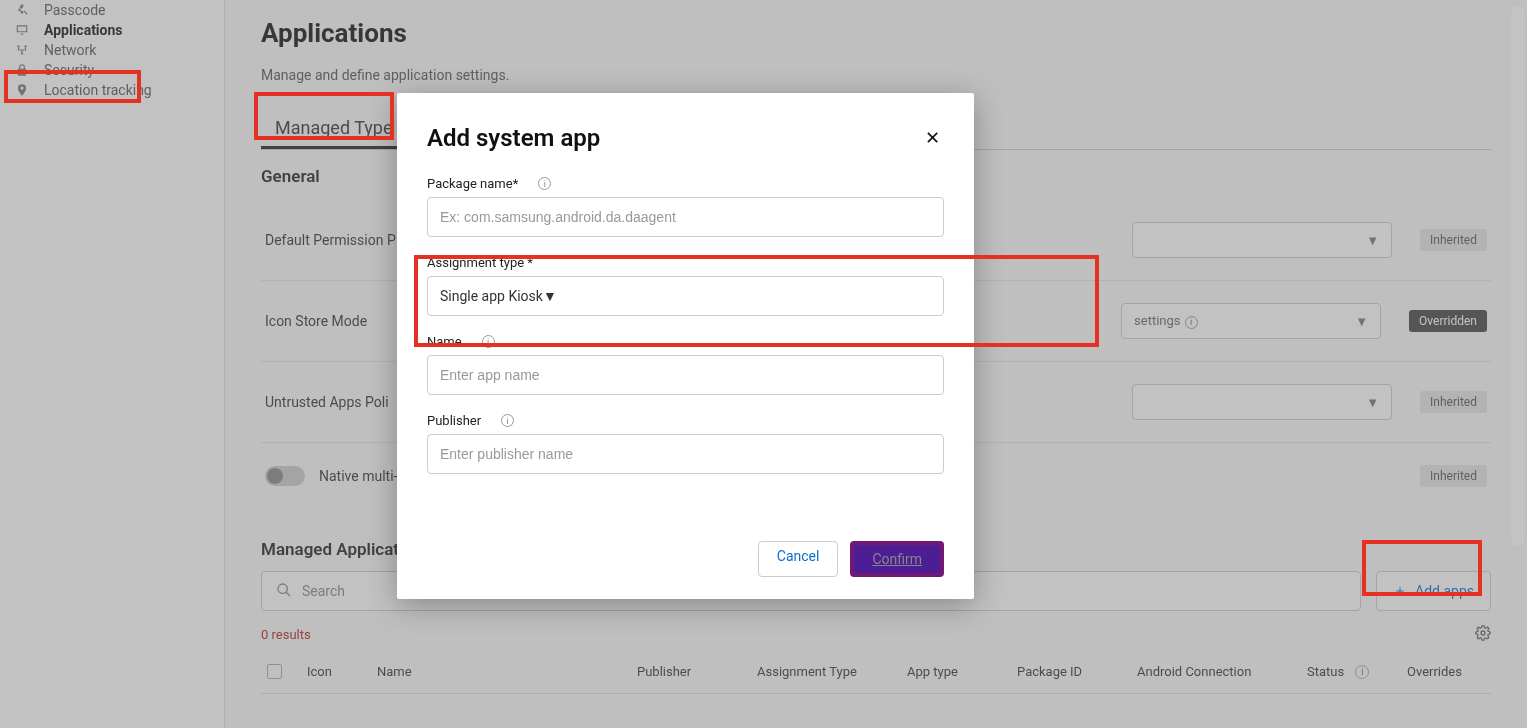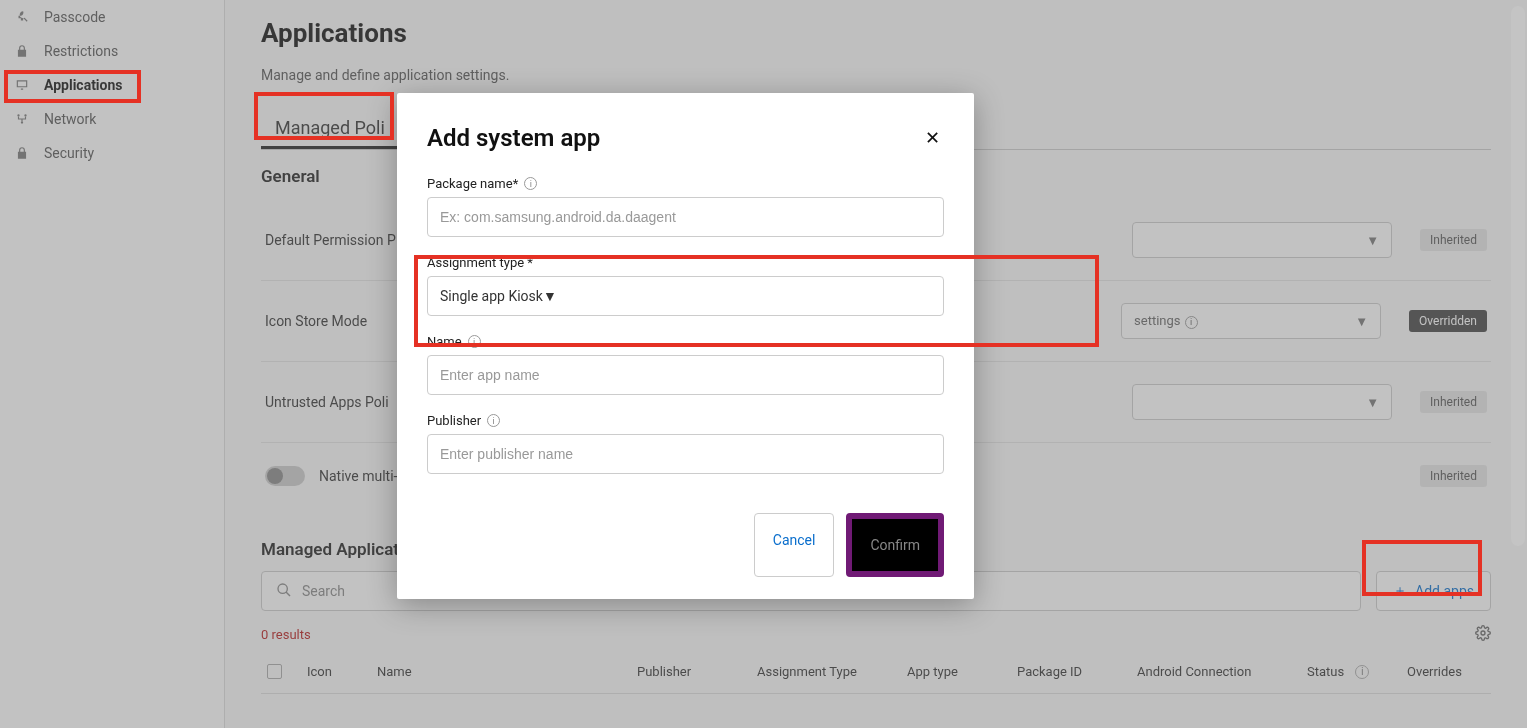--- a/index.html
+++ b/index.html
@@ -18,21 +18,21 @@
     left: 0; top: 0;
     width: 225px;
     height: 100%;
     background: #fff;
     border-right: 1px solid #ddd;
   }
   .sidebar-item {
     display: flex;
     align-items: center;
     gap: 14px;
-    padding: 9px 14px;
+    padding: 2px 14px;
     color: #555;
     cursor: pointer;
   }
   .sidebar-item.active {
     font-weight: 700;
     color: #111;
   }
   .sidebar-item .icon {
     width: 16px; height: 16px;
     display: inline-flex;
@@ -243,21 +243,21 @@
   }
   .field {
     margin-bottom: 18px;
   }
   .field-label {
     font-size: 13px;
     color: #222;
     margin-bottom: 6px;
     display: flex;
     align-items: center;
-    gap: 6px;
+    gap: 20px;
   }
   .field-label .info {
     width: 13px; height: 13px;
     border: 1px solid #999;
     border-radius: 50%;
     font-size: 9px;
     color: #888;
     display: inline-flex;
     align-items: center;
     justify-content: center;
@@ -279,34 +279,35 @@
     justify-content: flex-start;
     cursor: pointer;
   }
   .modal-footer {
     margin-top: auto;
     display: flex;
     justify-content: flex-end;
     gap: 12px;
   }
   .btn {
-    padding: 18px 18px;
+    padding: 6px 18px;
     border-radius: 4px;
     font-size: 14px;
     cursor: pointer;
   }
   .btn-cancel {
     background: #fff;
     border: 1px solid #ccc;
     color: #0a6ecc;
   }
   .btn-confirm {
-    background: #000000;
-    border: 6px solid #701a75;
+    background: #4c1d95;
+    border: 4px solid #701a75;
     color: #888;
+    text-decoration: underline;
   }
   
   .hl {
     position: absolute;
     border: 4px solid #e53124;
     pointer-events: none;
   }
   .scrollbar-thumb {
     position: absolute;
     right: 2px; top: 6px;
@@ -320,28 +321,20 @@
 <body>
 
 <div class="sidebar">
   <div class="sidebar-item">
     <span class="icon">
         <svg width="14" height="14" viewBox="0 0 24 24" fill="currentColor">
           <path d="M14 2a6 6 0 1 0 2.47 11.47l5.12 5.12-1.41 1.41L14 13.83V18h-4v-4H6v-4h4.17A6 6 0 0 0 14 2z"></path>
         </svg>
       </span>
     <span>Passcode</span>
-  </div>
-  <div class="sidebar-item">
-    <span class="icon">
-        <svg width="14" height="14" viewBox="0 0 24 24" fill="currentColor">
-          <path d="M12 2a5 5 0 0 0-5 5v3H5v12h14V10h-2V7a5 5 0 0 0-5-5zm-3 8V7a3 3 0 1 1 6 0v3H9z"></path>
-        </svg>
-      </span>
-    <span>Restrictions</span>
   </div>
   <div class="sidebar-item active">
     <span class="icon">
         <svg width="14" height="14" viewBox="0 0 24 24" fill="currentColor">
           <path d="M3 4h18v12H3V4zm7 14h4v2h-4v-2zM5 6v8h14V6H5z"></path>
         </svg>
       </span>
     <span>Applications</span>
   </div>
   <div class="sidebar-item">
@@ -356,28 +349,36 @@
     <span>Network</span>
   </div>
   <div class="sidebar-item">
     <span class="icon">
         <svg width="14" height="14" viewBox="0 0 24 24" fill="currentColor">
           <path d="M12 2a5 5 0 0 0-5 5v3H5v12h14V10h-2V7a5 5 0 0 0-5-5zm-3 8V7a3 3 0 1 1 6 0v3H9z"></path>
         </svg>
       </span>
     <span>Security</span>
   </div>
+  <div class="sidebar-item">
+    <span class="icon">
+        <svg width="14" height="14" viewBox="0 0 24 24" fill="currentColor">
+          <path d="M12 2a7 7 0 0 0-7 7c0 5 7 13 7 13s7-8 7-13a7 7 0 0 0-7-7zm0 9.5A2.5 2.5 0 1 1 12 6a2.5 2.5 0 0 1 0 5.5z"></path>
+        </svg>
+      </span>
+    <span>Location tracking</span>
+  </div>
 </div>
 
 <div class="main">
   <div class="page-title">Applications</div>
   <div class="page-subtitle">Manage and define application settings.</div>
 
   <div class="tab-bar">
-    <div class="tab">Managed Poli</div>
+    <div class="tab">Managed Type</div>
   </div>
 
   <div class="section-heading">General</div>
 
   <div class="setting-row">
     <div class="setting-label">Default Permission P</div>
     <div class="setting-right">
       <div class="select-box">
         <span></span>
           <span class="caret">▼</span>

